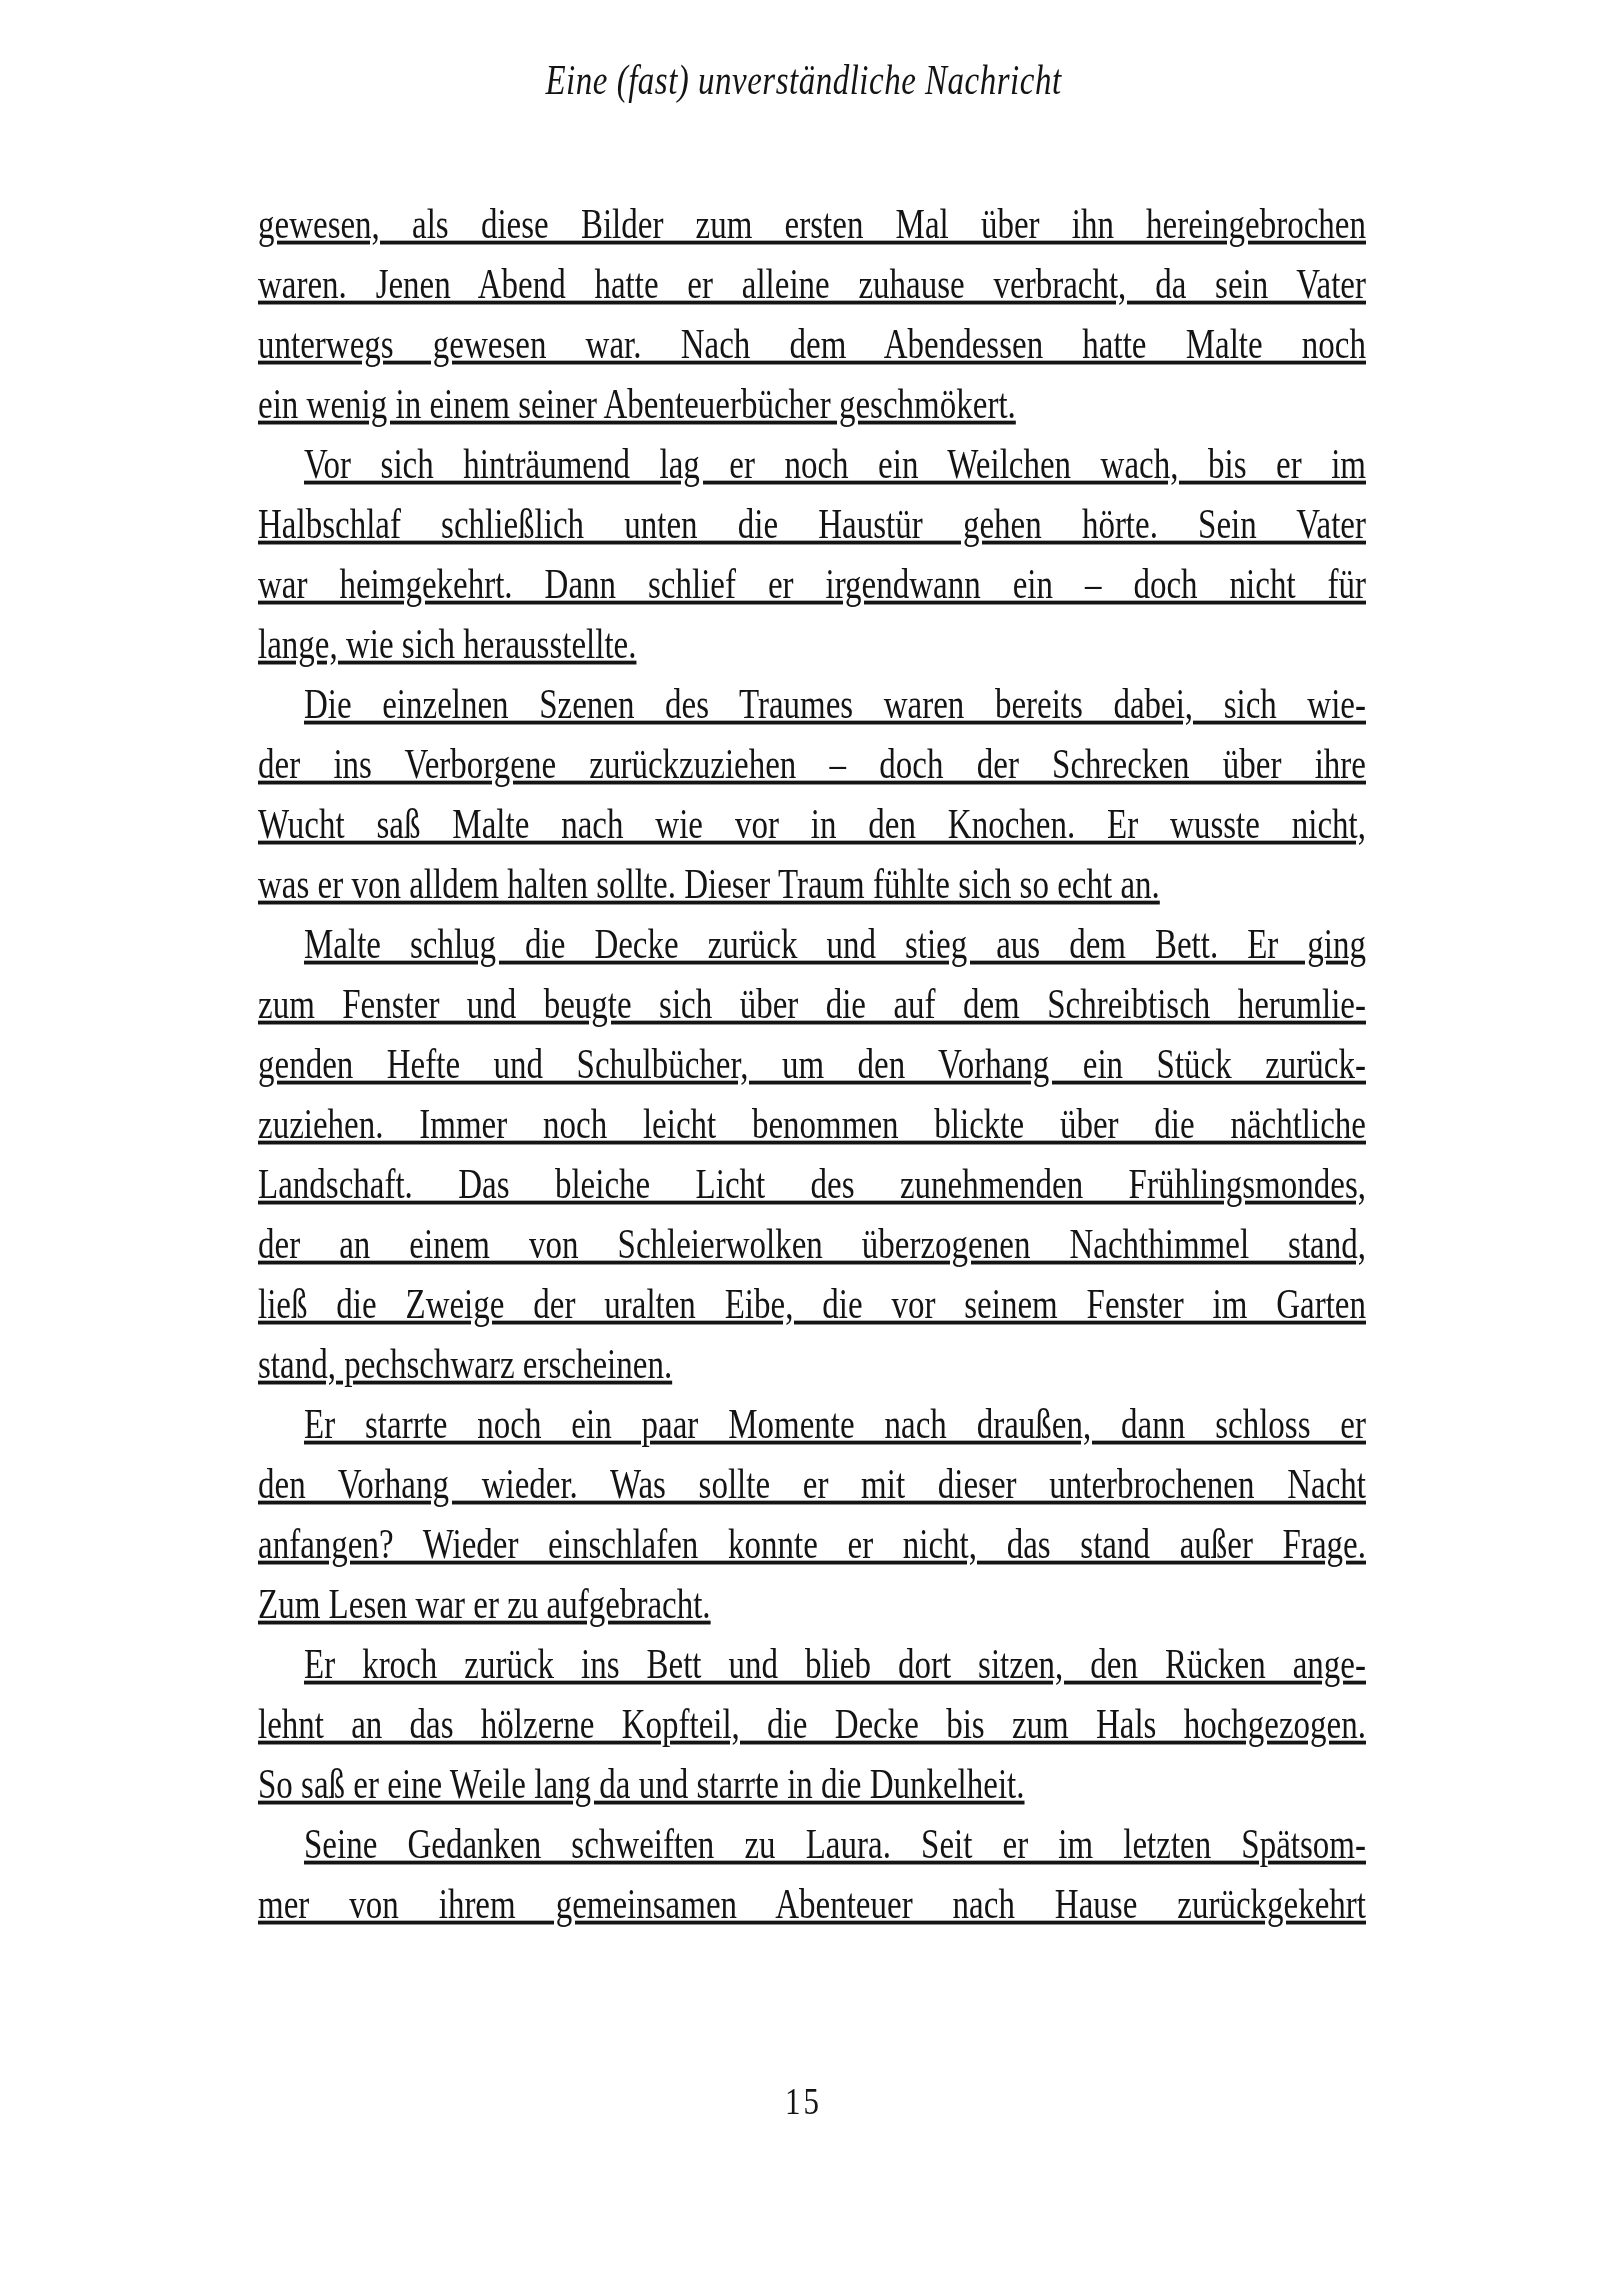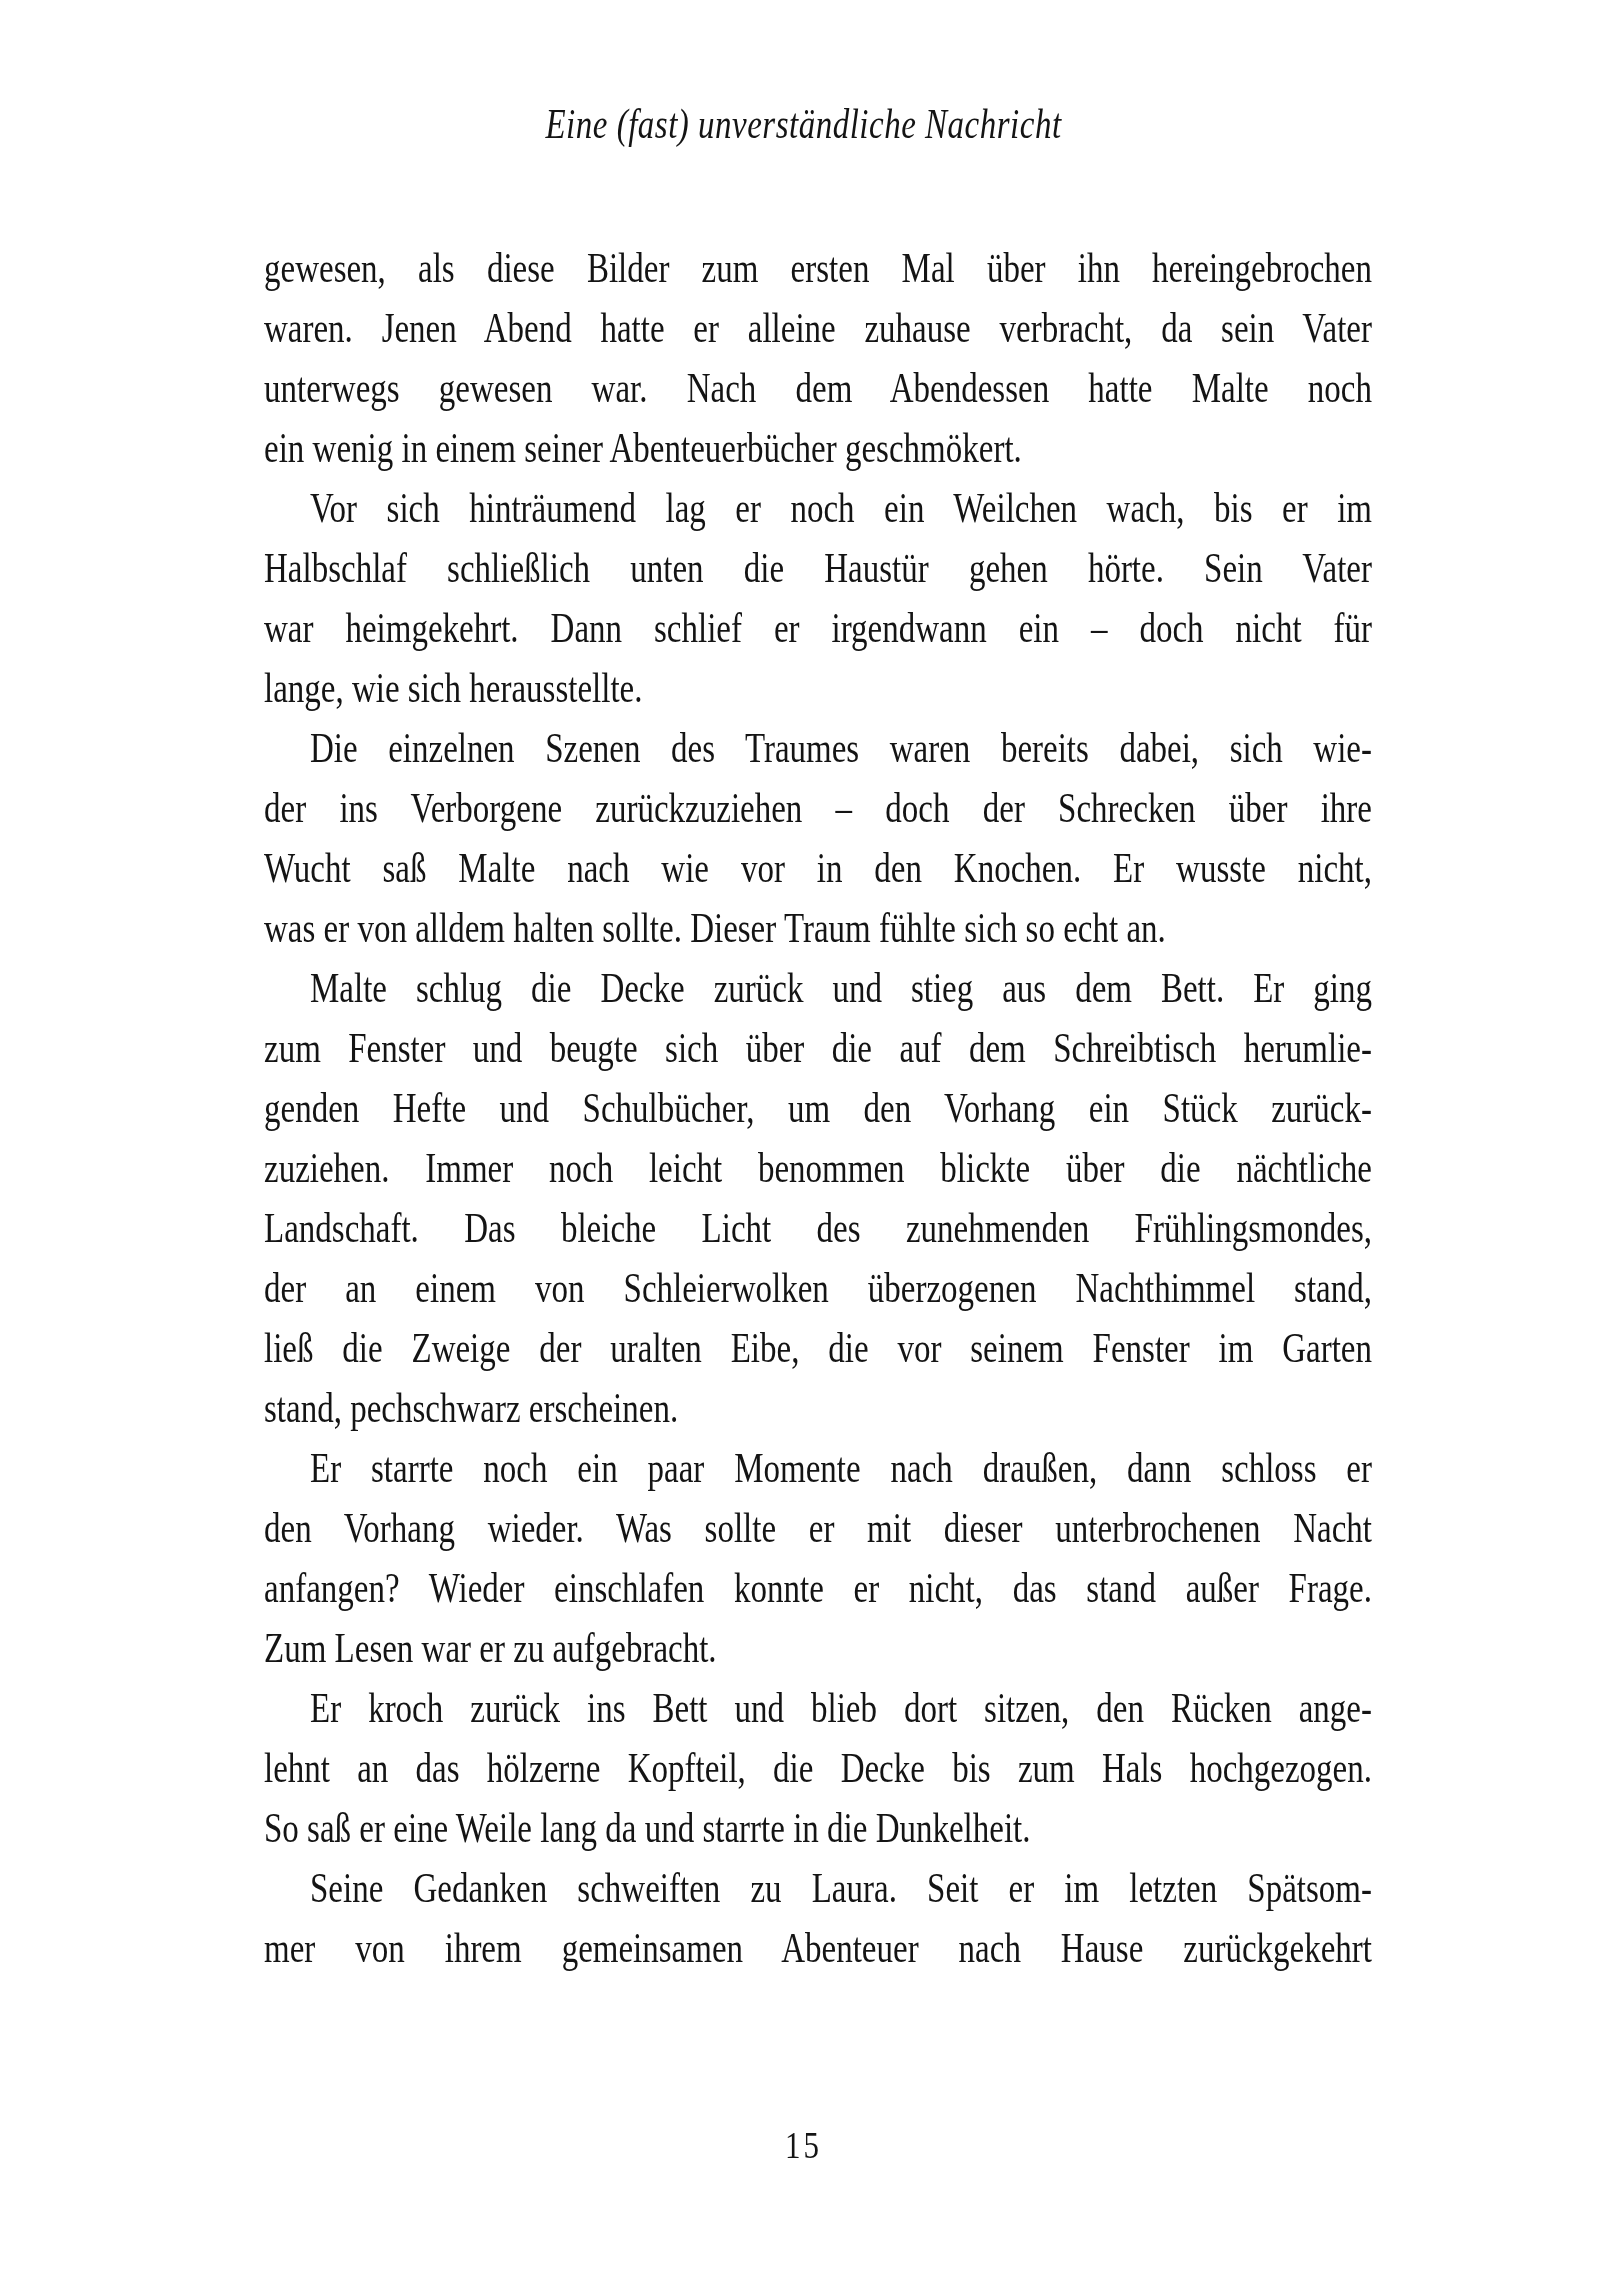--- a/index.html
+++ b/index.html
@@ -8,40 +8,40 @@
     background: #ffffff;
   }
   .page {
     position: relative;
     width: 1607px;
     height: 2172px;
     background: #ffffff;
     font-family: "Liberation Serif", "DejaVu Serif", serif;
     color: #141414;
     overflow: hidden;
-    margin-top: 44px;
   }
   .running-header {
     position: absolute;
     top: 54px;
     left: 0;
     width: 100%;
     text-align: center;
     font-style: italic;
     font-size: 33px;
     line-height: 53px;
     transform: scaleY(1.25);
     transform-origin: 50% 50%;
     letter-spacing: 0.5px;
   }
   .body-text {
     position: absolute;
     top: 194px;
-    left: 264px;
+    left: 258px;
     width: 1108px;
+    text-decoration: underline;
   }
   .line {
     height: 60px;
     line-height: 60px;
     font-size: 33px;
     text-align: justify;
     text-align-last: justify;
     transform: scaleY(1.28);
     transform-origin: 0 50%;
     white-space: normal;

